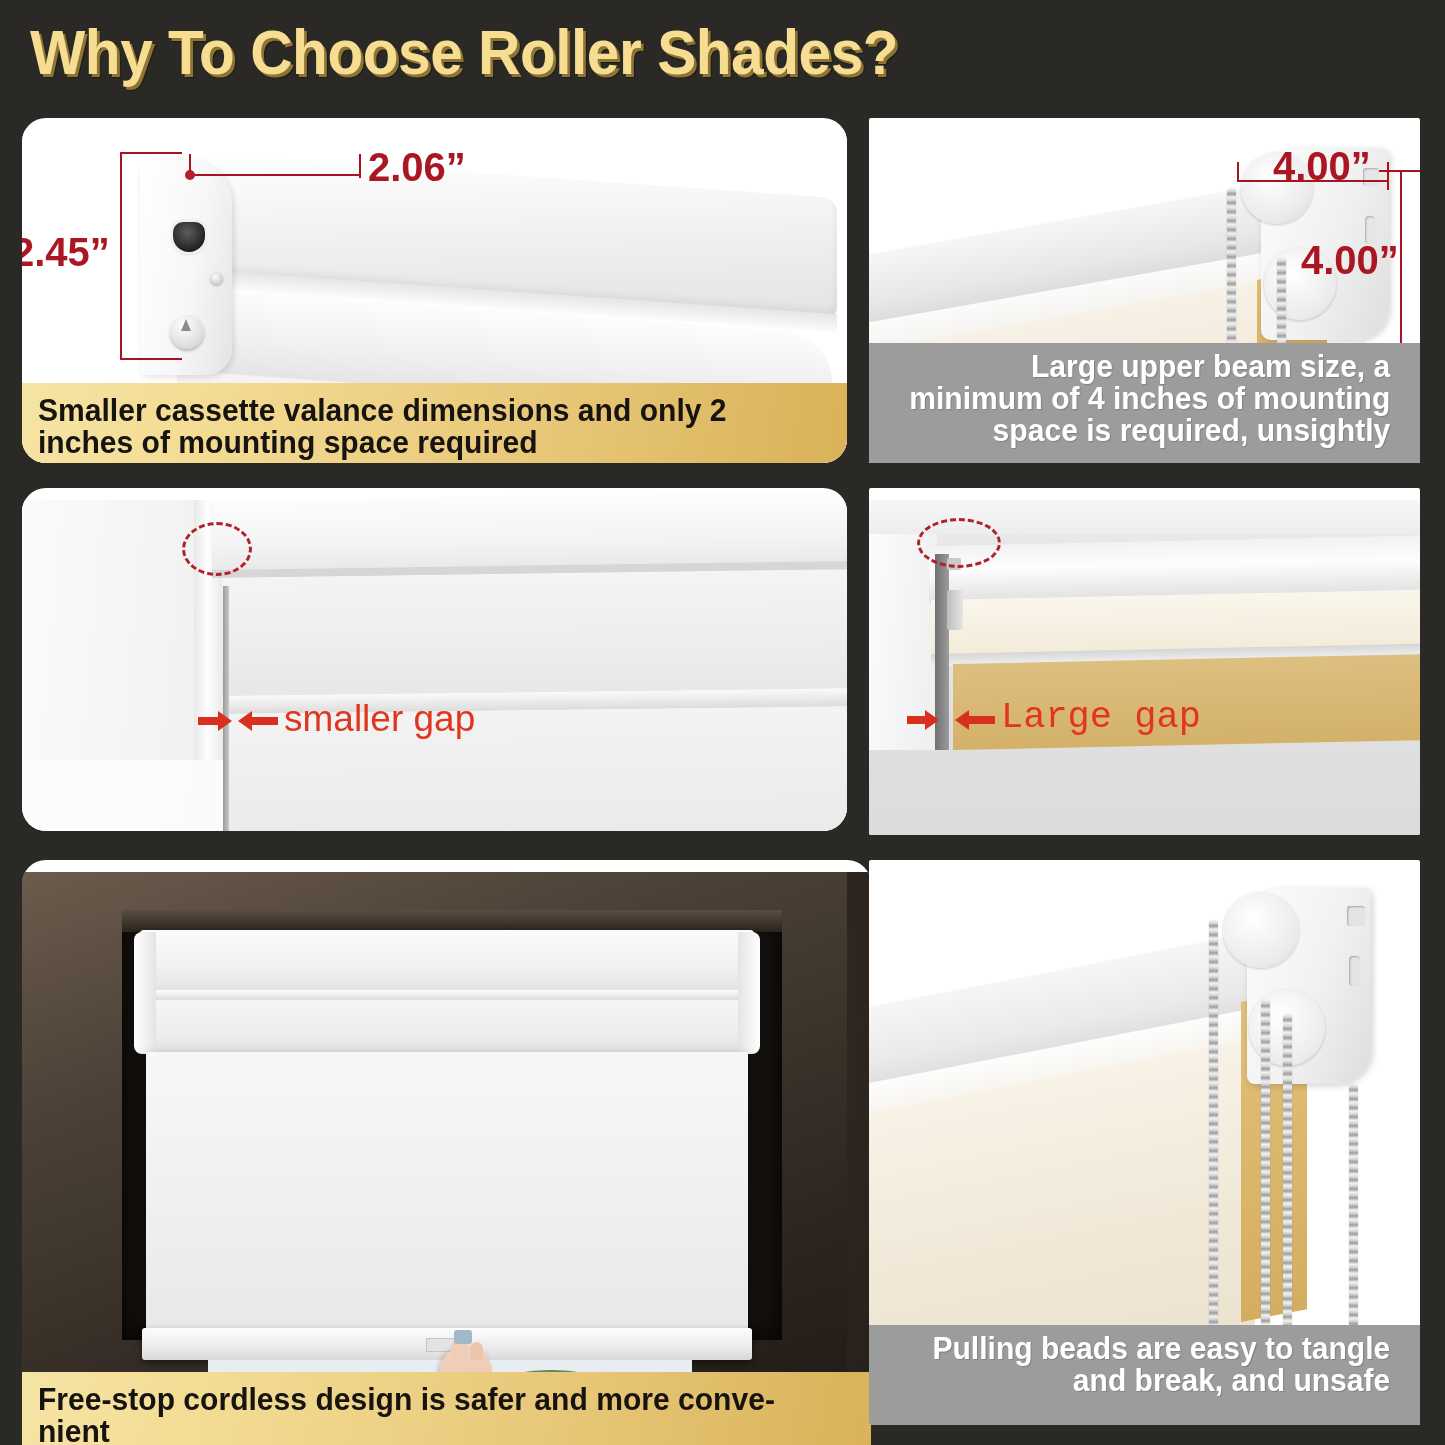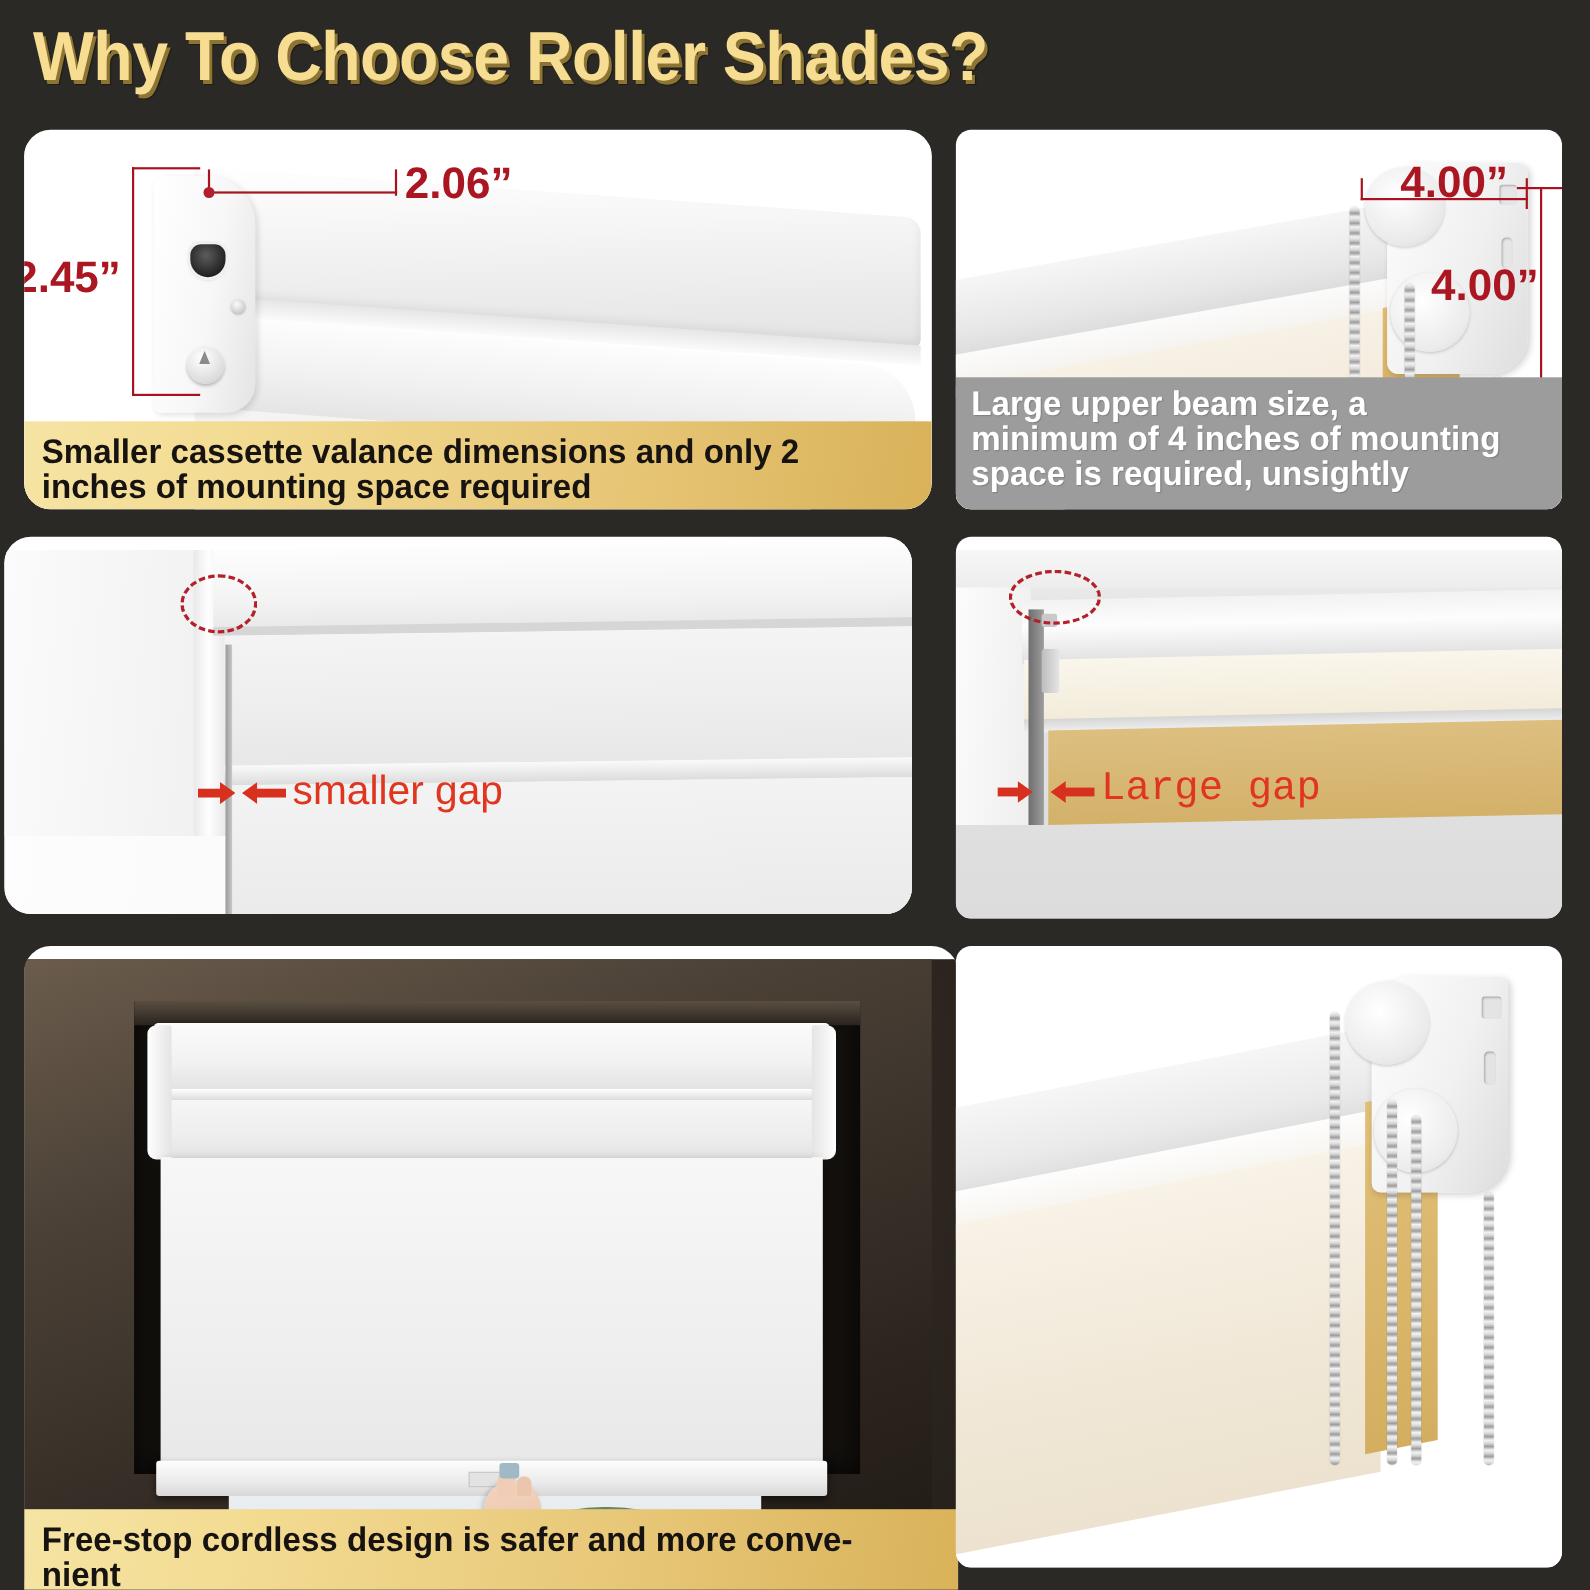--- a/index.html
+++ b/index.html
@@ -14,25 +14,25 @@
     font-size:63px;font-weight:bold;letter-spacing:-.5px;
     color:#f6dd92;
     transform:scaleX(.93);transform-origin:left top;
     text-shadow:3px 3px 0 #8d7433, 4px 4px 1px rgba(0,0,0,.35);
     white-space:nowrap;
   }
 
   
   .panel{position:absolute;overflow:hidden;background:#fff;}
   .panel.rounded{border-radius:24px;}
-  .panel.squared{border-radius:14px;}
+  .panel.squared{border-radius:2px;text-align:right;}
 
   .p1{left:22px;  top:118px; width:825px; height:345px;}
   .p2{left:869px; top:118px; width:551px; height:345px;}
-  .p3{left:4px;  top:488px; width:825px; height:343px;}
+  .p3{left:22px;  top:488px; width:825px; height:343px;}
   .p4{left:869px; top:488px; width:551px; height:347px;}
   .p5{left:22px;  top:860px; width:825px; height:618px;padding-left:24px;}
   .p6{left:869px; top:860px; width:551px; height:565px;}
 
   
   .cap{position:absolute;left:0;right:0;bottom:0;
        box-sizing:border-box;}
   .cap-gold{
     background:linear-gradient(100deg,#f6e4a4 0%,#f3dc93 22%,#e8c879 62%,#d9b259 100%);
     color:#161310;
@@ -427,15 +427,19 @@
                   border-radius:50%;
                   background:radial-gradient(circle at 40% 35%,#ffffff,#ececec 70%,#d3d3d3);
                   box-shadow:0 1px 3px rgba(0,0,0,.2);"></div>
 
       <div class="beadchain" style="left:340px;top:48px;height:412px;"></div>
       <div class="beadchain" style="left:392px;top:128px;height:332px;"></div>
       <div class="beadchain" style="left:414px;top:142px;height:318px;"></div>
       <div class="beadchain" style="left:480px;top:212px;height:248px;"></div>
     </div>
 
+    <div class="cap cap-gray cap-h6">
+      <span class="cap-line">Pulling beads are easy to tangle</span>
+      <span class="cap-line">and break, and unsafe</span>
+    </div>
   </div>
 
 </div>
 
 </body></html>

